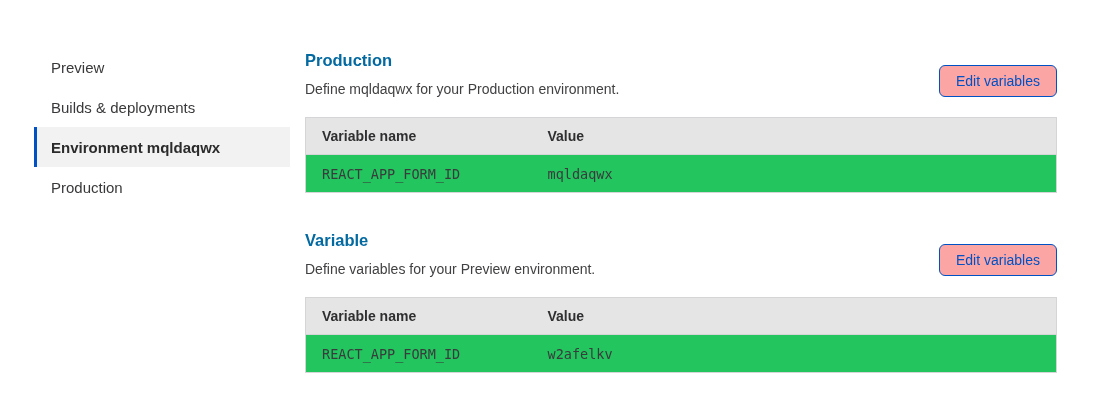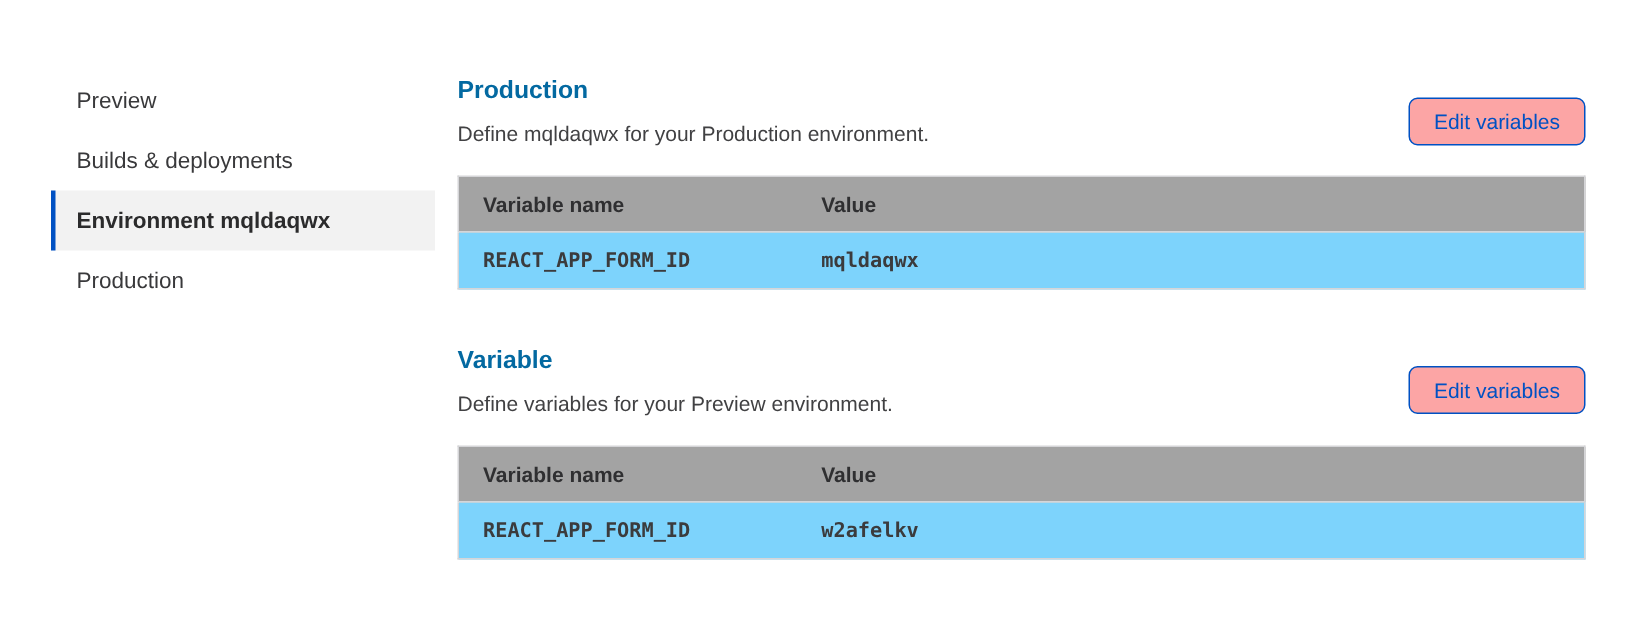--- a/index.html
+++ b/index.html
@@ -77,40 +77,39 @@
   
   .env-table {
     width: 100%;
     margin-top: 19px;
     border: 1px solid #d5d5d8;
     border-collapse: collapse;
     table-layout: fixed;
   }
   .env-table col.col-name { width: 242px; }
   .env-table th {
-    background: #a3a3a3;
+    background: #e5e5e5;
     border-bottom: 1px solid #d5d5d8;
     height: 37px;
     text-align: left;
     vertical-align: middle;
     font-size: 14px;
     font-weight: 700;
     color: #2f2f31;
     padding: 0 0 0 16px;
   }
   .env-table th.col-value-h { padding-left: 0; }
   .env-table td {
     height: 38px;
     vertical-align: middle;
     font-family: "DejaVu Sans Mono", "Liberation Mono", monospace;
     font-size: 13.5px;
     color: #3b3b3d;
     padding: 0 0 0 16px;
-    background: #7dd3fc;
-    font-weight: bold;
+    background: #22c55e;
   }
   .env-table td.cell-value { padding-left: 0; }
 </style>
 </head>
 <body>
 
 <nav class="sidebar">
   <div class="sidebar-item">
     <span>Preview</span>
   </div>

